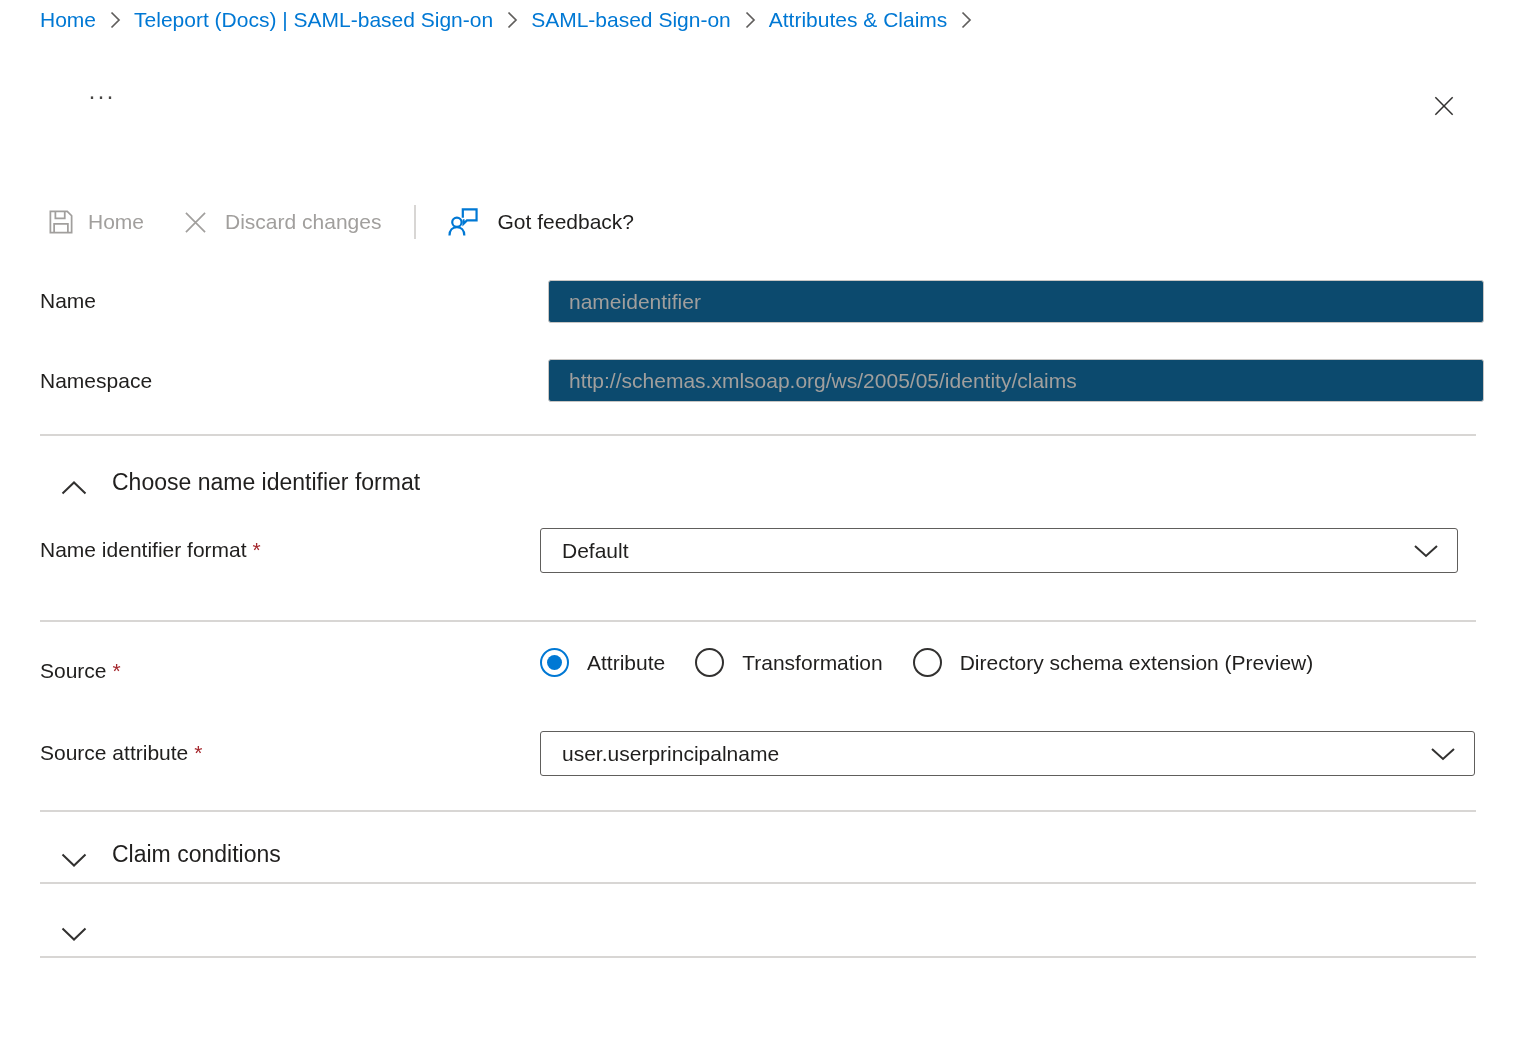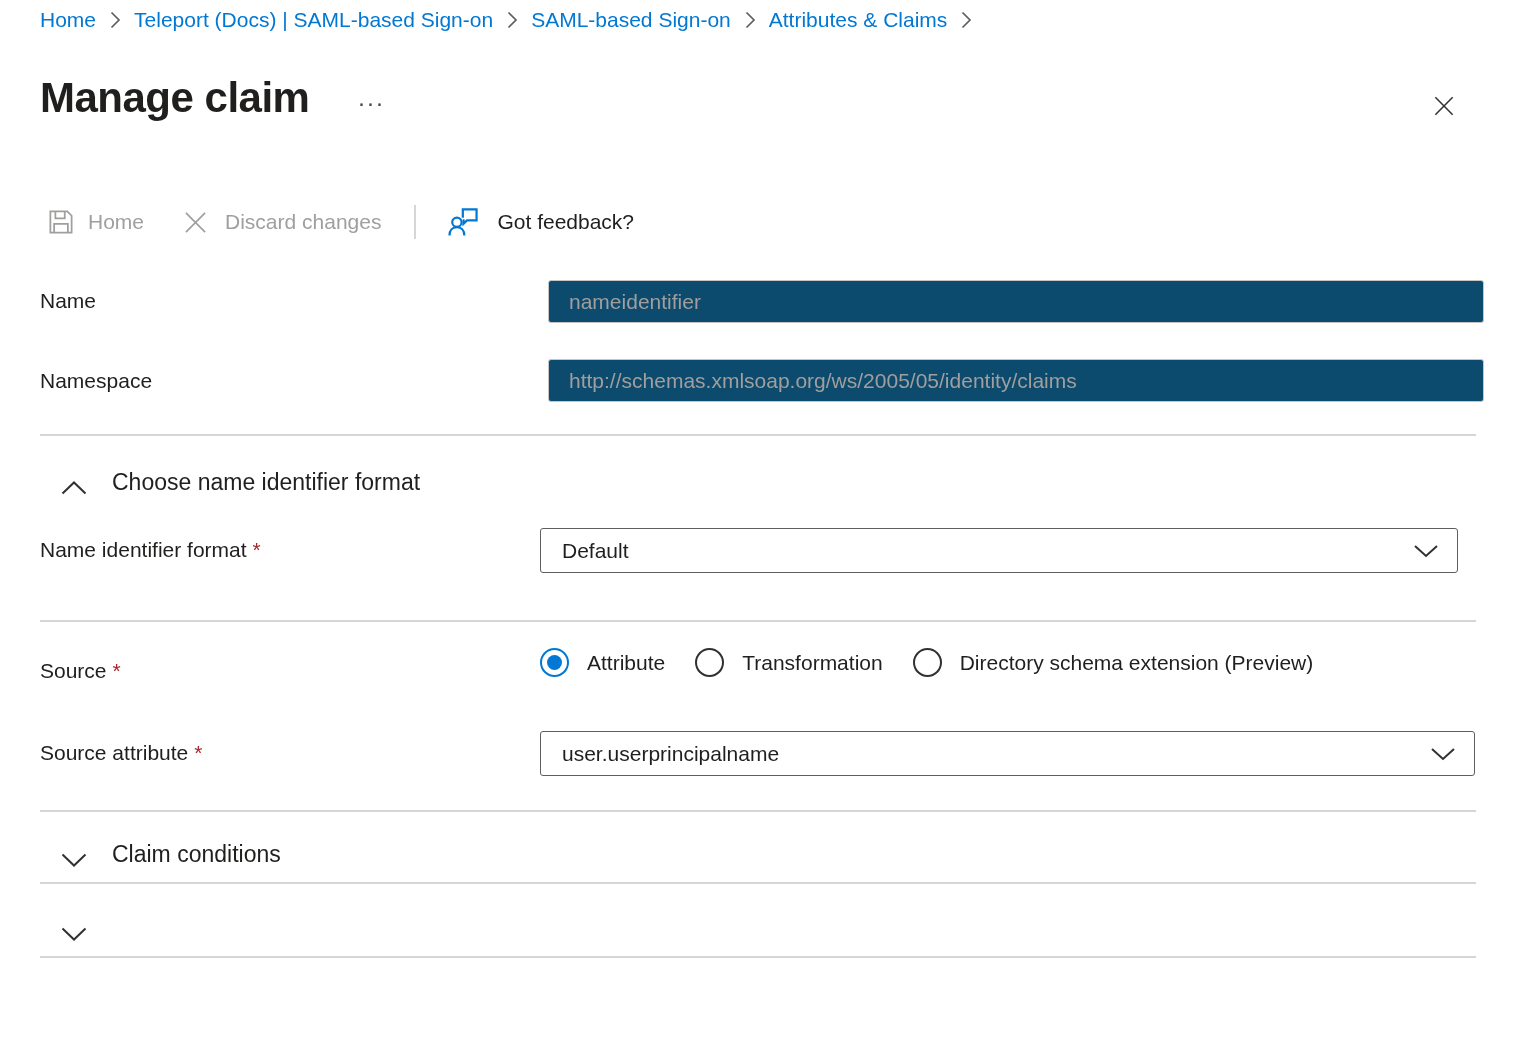--- a/index.html
+++ b/index.html
@@ -84,21 +84,20 @@
     </span>
     <a class="crumb">Attributes &amp; Claims</a>
     <span class="crumb-sep">
       <svg width="12" height="20" viewBox="0 0 12 20" fill="none" stroke="#605e5c" stroke-width="1.7">
           <path d="M2.5 2.5 L10 10 L2.5 17.5"></path>
         </svg>
     </span>
   </nav>
 
   <div class="title-row">
-    <h1 class="page-title">Manage claim</h1>
     <span class="more-btn">···</span>
   </div>
   <div class="close-btn">
     <span style="display:flex">
       <svg width="26" height="26" viewBox="0 0 24 24" fill="none" stroke="#323130" stroke-width="1.4">
           <path d="M4 4 L20 20 M20 4 L4 20"></path>
         </svg>
     </span>
   </div>
 

